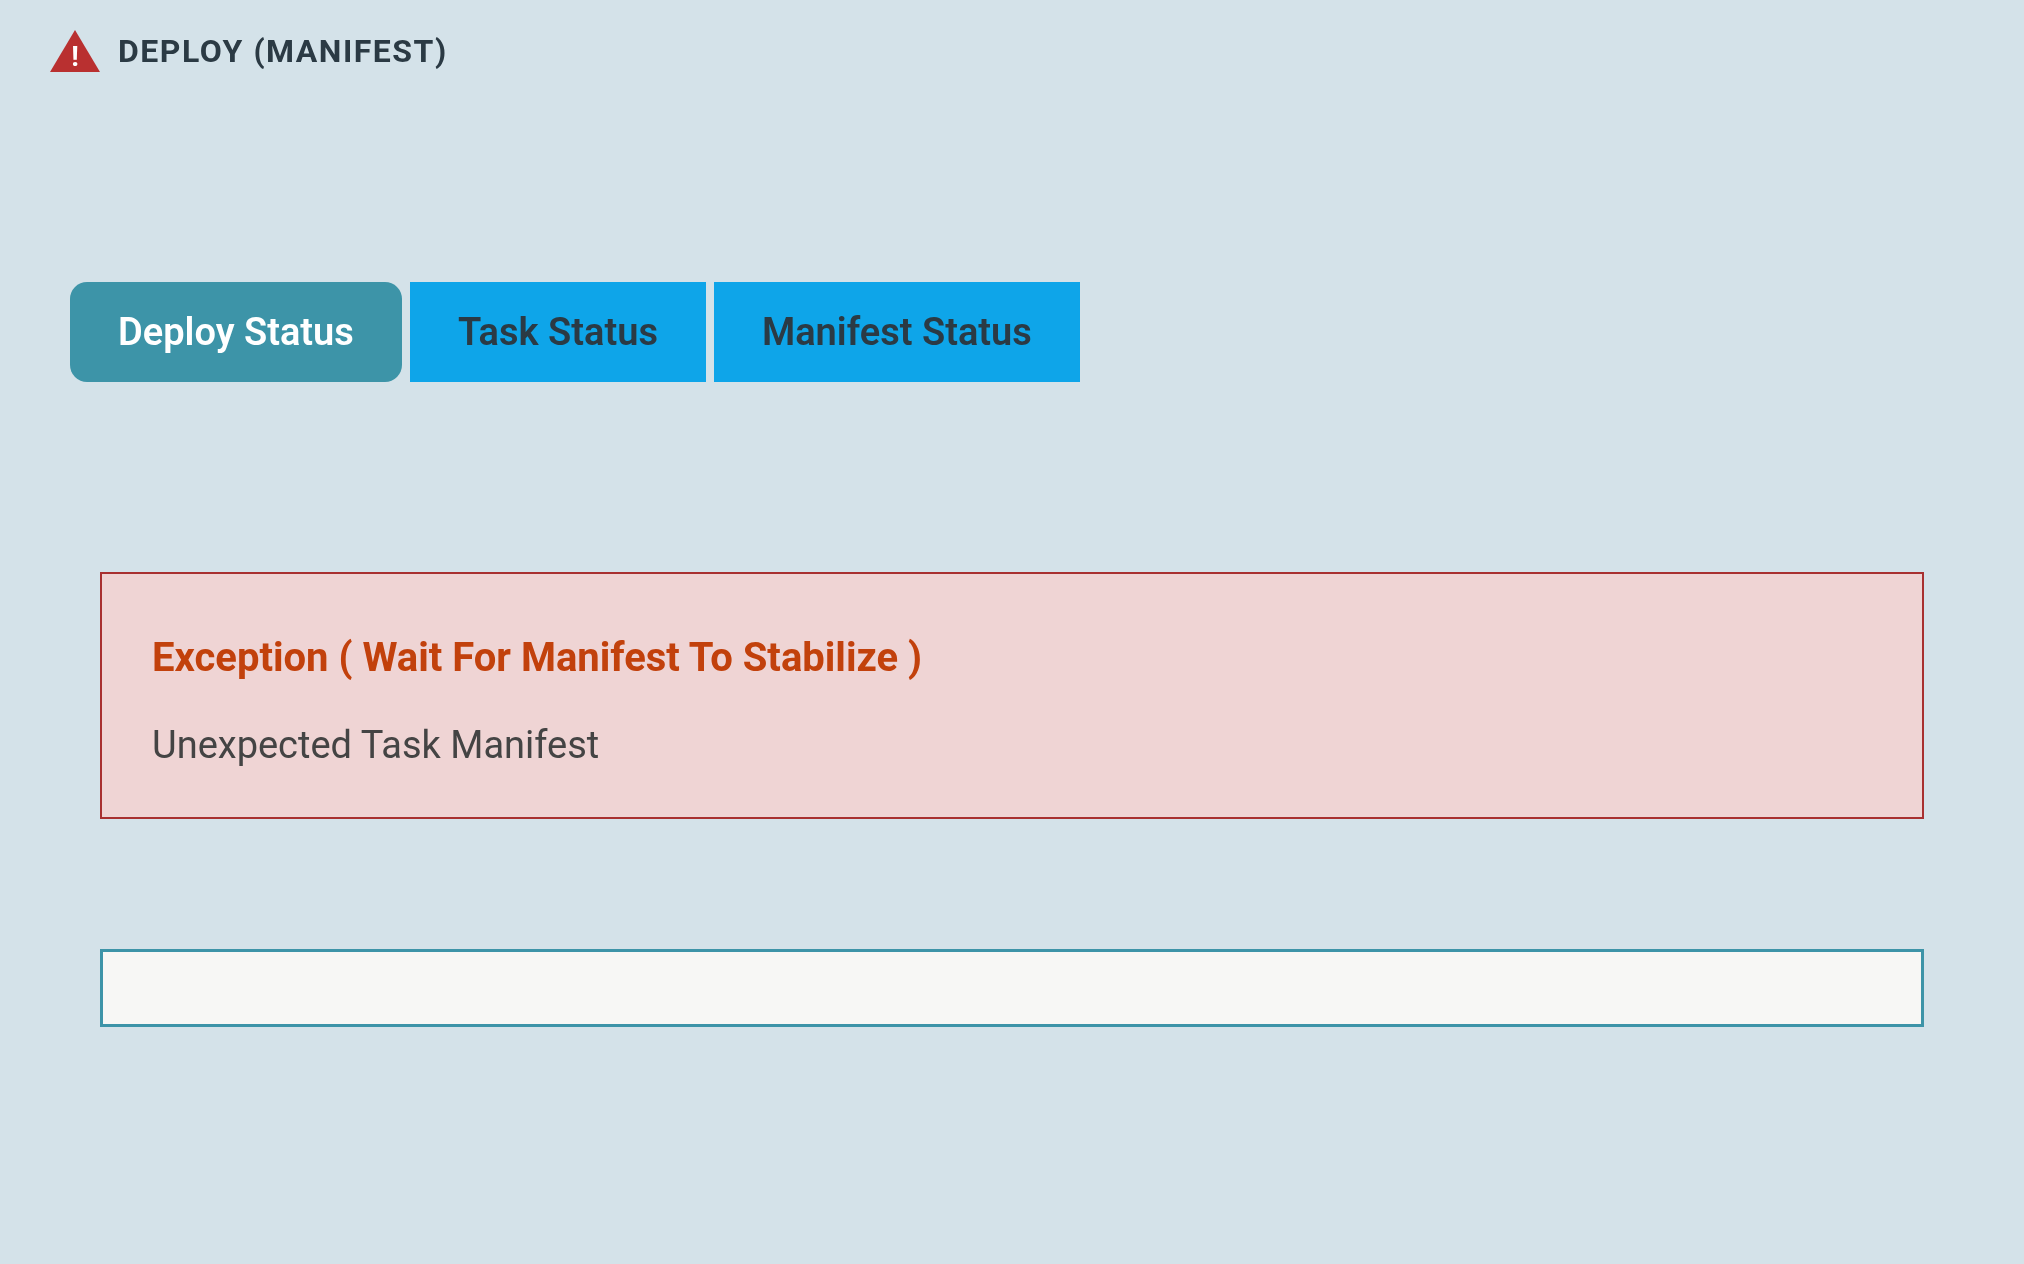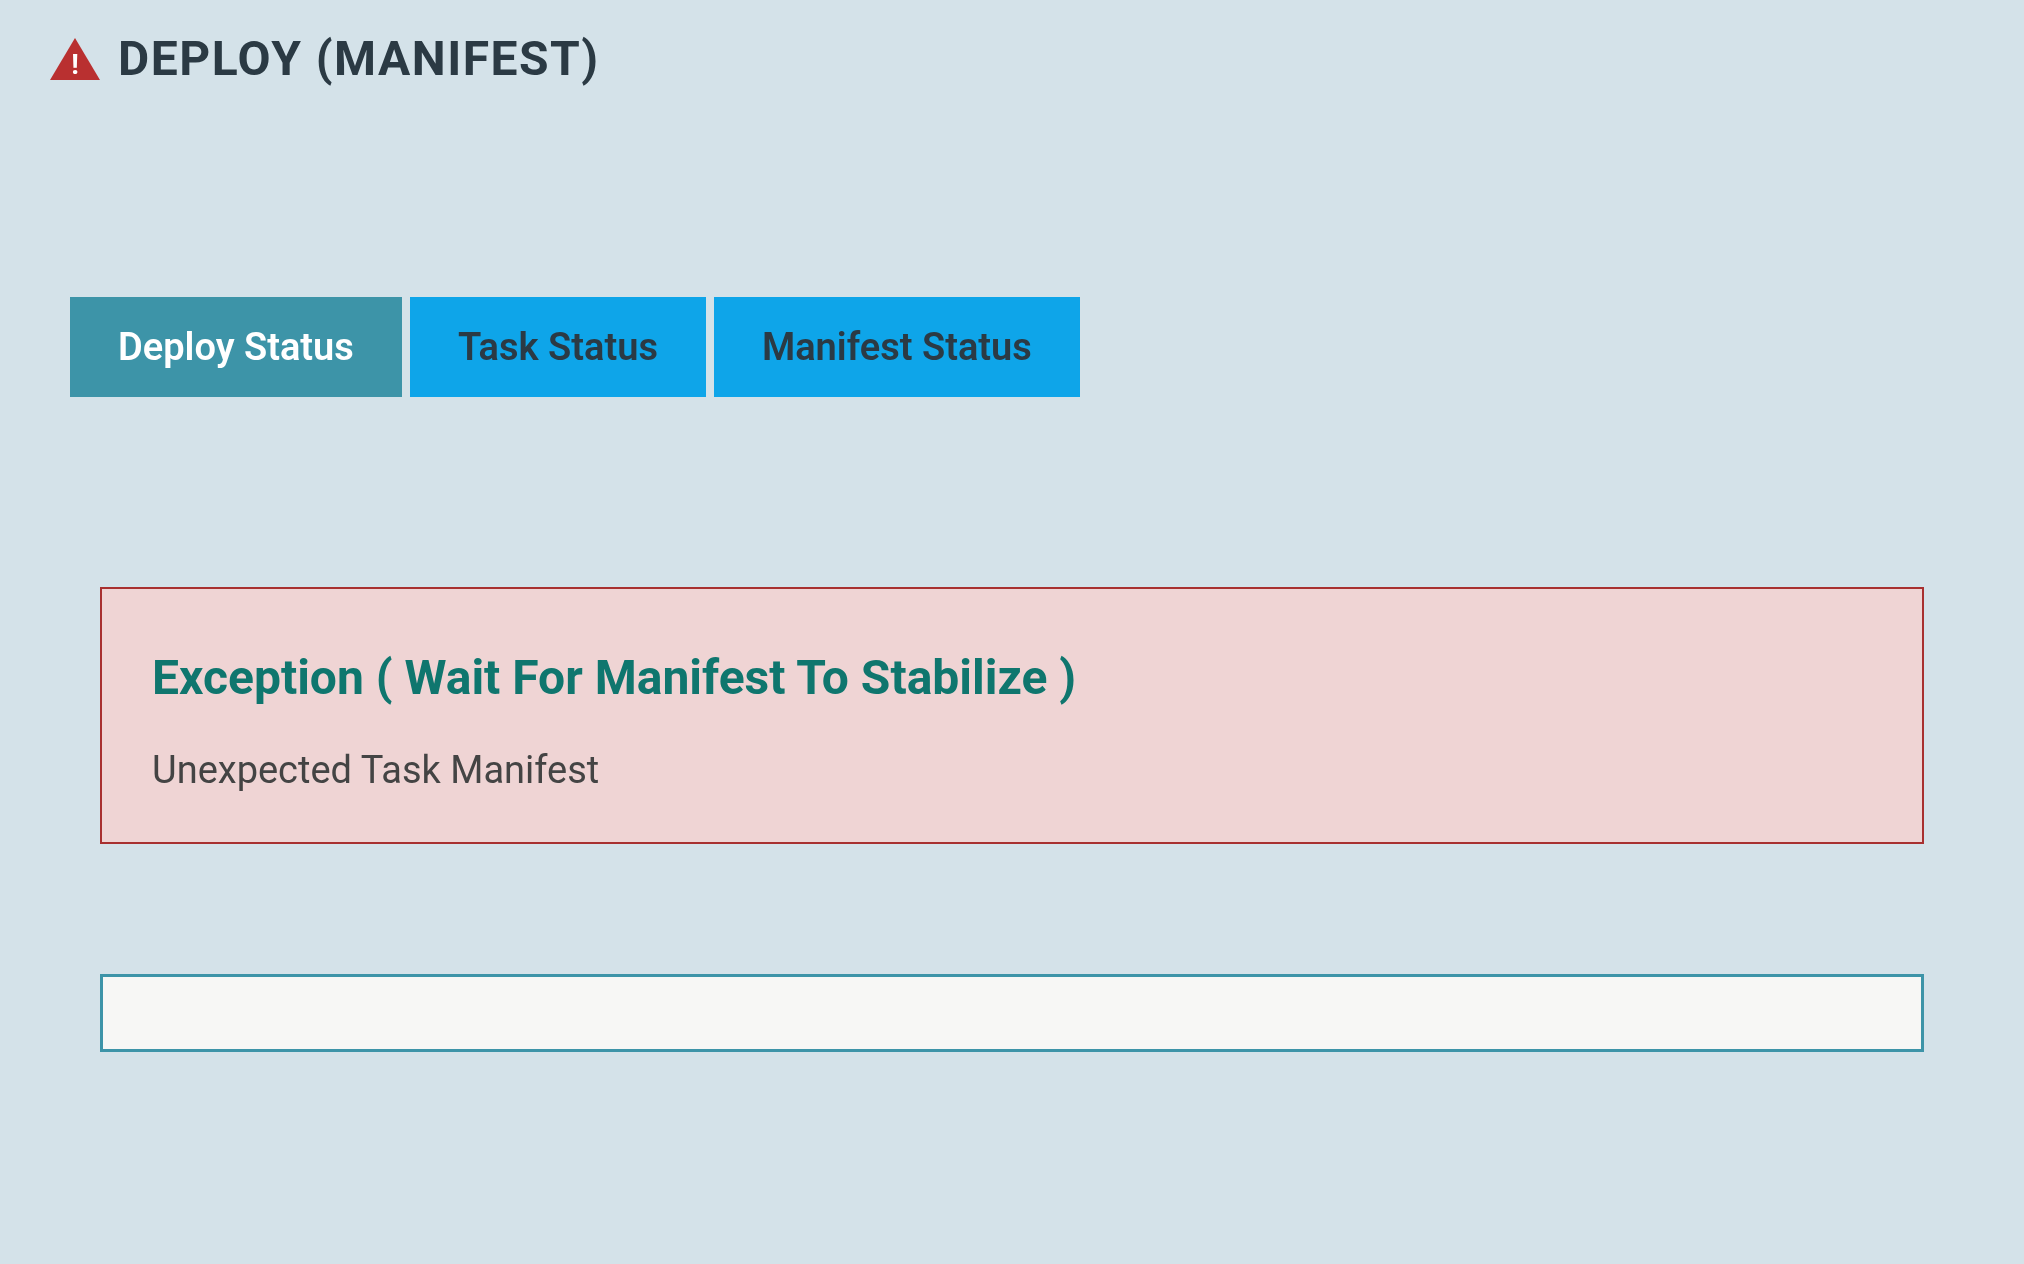--- a/index.html
+++ b/index.html
@@ -38,21 +38,21 @@
       top: 10px;
       left: -5px;
       color: white;
       font-weight: bold;
       font-size: 28px;
       width: 10px;
       text-align: center;
     }
     
     .page-title {
-      font-size: 48px;
+      font-size: 32px;
       font-weight: 700;
       color: #2b3a44;
       letter-spacing: 1.5px;
     }
     
     .tabs-container {
       display: flex;
       gap: 8px;
       margin-left: 20px;
       margin-bottom: 190px;
@@ -63,33 +63,34 @@
       font-size: 38px;
       font-weight: 600;
       cursor: pointer;
       color: #2b3a44;
       background-color: #0ea5e9;
     }
     
     .tab.active {
       background-color: #3d94a8;
       color: white;
+      border-radius: 17px;
     }
     
     .error-panel {
       margin: 0 50px 130px 50px;
       border: 2px solid #a83030;
       background-color: #efd4d4;
       padding: 60px 50px 50px 50px;
     }
     
     .error-title {
-      font-size: 48px;
+      font-size: 40px;
       font-weight: 700;
-      color: #0f766e;
+      color: #c2410c;
       margin-bottom: 42px;
     }
     
     .error-message {
       font-size: 38px;
       font-weight: 400;
       color: #444;
     }
     
     .input-panel {

